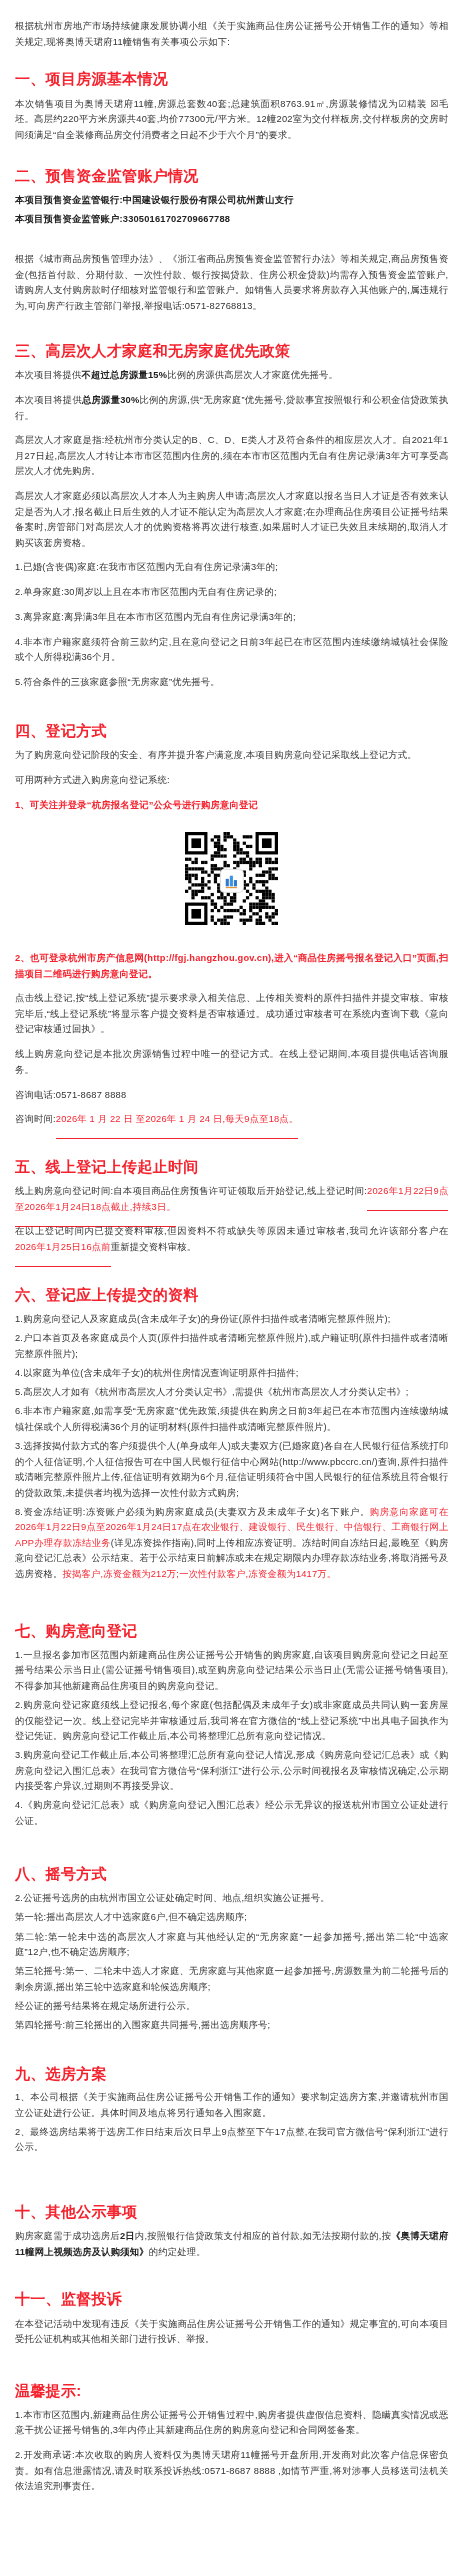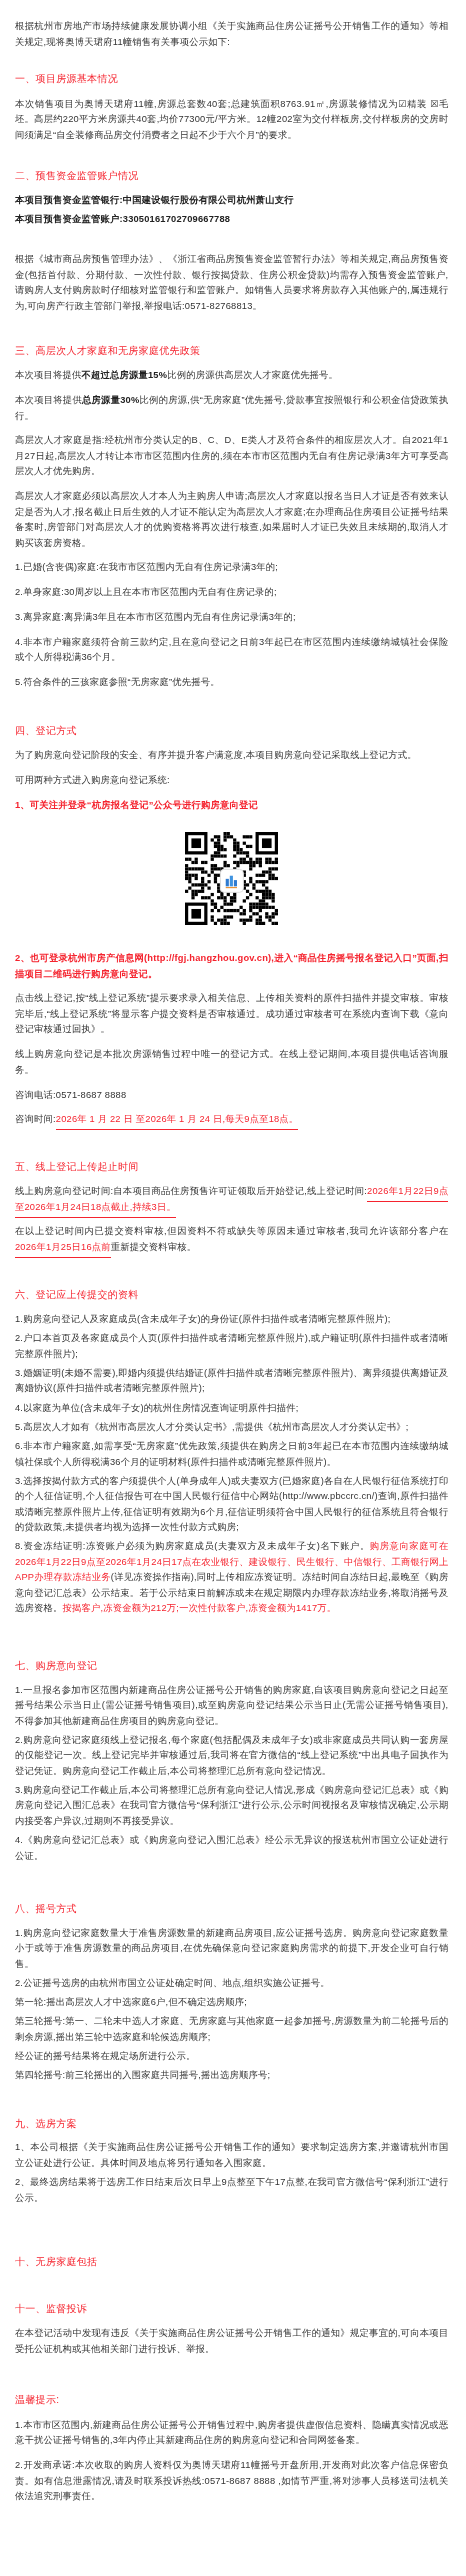--- a/index.html
+++ b/index.html
@@ -1,26 +1,26 @@
 <!DOCTYPE html>
 <html style="font-size:10px"><head>
 <meta charset="utf-8">
 <style>
   html,body{margin:0;padding:0;background:#ffffff;}
   body{width:467px;font-family:"Liberation Sans","DejaVu Sans",sans-serif;color:#333333;}
   .page{box-sizing:border-box;width:467px;min-height:2576px;padding:10px 18.6px 37px 15px;background:#fff;}
   .doc{font-size:9.3px;line-height:15.5px;letter-spacing:0.2px;}
   .para{margin:9.3px 0;text-align:justify;}
   .item{margin:3.7px 0;}
-  .sec{color:#f5232e;font-size:10px;font-weight:normal;margin:21px 0 8.7px 0;line-height:16px;letter-spacing:0.3px;}
+  .sec{color:#f5232e;font-size:15px;font-weight:bold;margin:21px 0 8.7px 0;line-height:16px;letter-spacing:0.3px;}
   .run-n{}
   .run-b{font-weight:bold;color:#222;}
   .run-r{color:#f5232e;}
   .run-rb{color:#f5232e;font-weight:bold;}
-  .run-ru{color:#f5232e;border-bottom:1.2px solid #f5232e;padding-bottom:5px;}
+  .run-ru{color:#f5232e;border-bottom:1.2px solid #f5232e;padding-bottom:14px;}
   .para.rb-line{color:#f5232e;font-weight:bold;}
   .para.bold-line{font-weight:bold;color:#222;}
   .qr-wrap{margin:18.6px auto 8.7px auto;width:93px;position:relative;}
   .qr-logo{position:absolute;left:50%;top:50%;transform:translate(-50%,-50%);width:22.3px;height:22.3px;background:#fff;border:0.6px solid #e0e0e0;border-radius:4.3px;display:flex;align-items:center;justify-content:center;}
 </style>
 </head>
 <body>
 
 <div class="page">
   <div class="doc" id="doc">
@@ -364,42 +364,42 @@
       <p class="para item"><span class="run-n">点击线上登记,按“线上登记系统”提示要求录入相关信息、上传相关资料的原件扫描件并提交审核。审核完毕后,“线上登记系统”将显示客户提交资料是否审核通过。成功通过审核者可在系统内查询下载《意向登记审核通过回执》。</span></p>
       <p class="para"><span class="run-n">线上购房意向登记是本批次房源销售过程中唯一的登记方式。在线上登记期间,本项目提供电话咨询服务。</span></p>
       <p class="para"><span class="run-n">咨询电话:0571-8687 8888</span></p>
       <p class="para"><span class="run-n">咨询时间:</span><span class="run-ru">2026年 1 月 22 日 至2026年 1 月 24 日,每天9点至18点。</span></p>
       <h2 class="sec" style="margin-top: 31px;">五、线上登记上传起止时间</h2>
       <p class="para"><span class="run-n">线上购房意向登记时间:自本项目商品住房预售许可证领取后开始登记,线上登记时间:</span><span class="run-ru">2026年1月22日9点 至2026年1月24日18点截止,持续3日。</span></p>
       <p class="para"><span class="run-n">在以上登记时间内已提交资料审核,但因资料不符或缺失等原因未通过审核者,我司允许该部分客户在</span><span class="run-ru">2026年1月25日16点前</span><span class="run-n">重新提交资料审核。</span></p>
       <h2 class="sec" style="margin-top: 32px;">六、登记应上传提交的资料</h2>
       <p class="para item"><span class="run-n">1.购房意向登记人及家庭成员(含未成年子女)的身份证(原件扫描件或者清晰完整原件照片);</span></p>
       <p class="para item"><span class="run-n">2.户口本首页及各家庭成员个人页(原件扫描件或者清晰完整原件照片),或户籍证明(原件扫描件或者清晰完整原件照片);</span></p>
-      <p class="para item"><span class="run-n">3.婚姻证明(未婚不需要),即婚内须提供结婚证(原件扫描件或者清晰完整原件照片)、离异须提供离婚证及离婚协议(原件扫描件或者清晰完整原件照片);</span></p>
       <p class="para item"><span class="run-n">4.以家庭为单位(含未成年子女)的杭州住房情况查询证明原件扫描件;</span></p>
       <p class="para item"><span class="run-n">5.高层次人才如有《杭州市高层次人才分类认定书》,需提供《杭州市高层次人才分类认定书》;</span></p>
       <p class="para item"><span class="run-n">6.非本市户籍家庭,如需享受“无房家庭”优先政策,须提供在购房之日前3年起已在本市范围内连续缴纳城镇社保或个人所得税满36个月的证明材料(原件扫描件或清晰完整原件照片)。</span></p>
       <p class="para item"><span class="run-n">3.选择按揭付款方式的客户须提供个人(单身成年人)或夫妻双方(已婚家庭)各自在人民银行征信系统打印的个人征信证明,个人征信报告可在中国人民银行征信中心网站(http://www.pbccrc.cn/)查询,原件扫描件或清晰完整原件照片上传,征信证明有效期为6个月,征信证明须符合中国人民银行的征信系统且符合银行的贷款政策,未提供者均视为选择一次性付款方式购房;</span></p>
       <p class="para item"><span class="run-n">8.资金冻结证明:冻资账户必须为购房家庭成员(夫妻双方及未成年子女)名下账户。</span><span class="run-r">购房意向家庭可在2026年1月22日9点至2026年1月24日17点在农业银行、建设银行、民生银行、中信银行、工商银行网上APP办理存款冻结业务</span><span class="run-n">(详见冻资操作指南),同时上传相应冻资证明。冻结时间自冻结日起,最晚至《购房意向登记汇总表》公示结束。若于公示结束日前解冻或未在规定期限内办理存款冻结业务,将取消摇号及选房资格。</span><span class="run-r">按揭客户,冻资金额为212万;一次性付款客户,冻资金额为1417万。</span></p>
       <h2 class="sec" style="margin-top: 41px;">七、购房意向登记</h2>
       <p class="para item"><span class="run-n">1.一旦报名参加市区范围内新建商品住房公证摇号公开销售的购房家庭,自该项目购房意向登记之日起至摇号结果公示当日止(需公证摇号销售项目),或至购房意向登记结果公示当日止(无需公证摇号销售项目),不得参加其他新建商品住房项目的购房意向登记。</span></p>
       <p class="para item"><span class="run-n">2.购房意向登记家庭须线上登记报名,每个家庭(包括配偶及未成年子女)或非家庭成员共同认购一套房屋的仅能登记一次。线上登记完毕并审核通过后,我司将在官方微信的“线上登记系统”中出具电子回执作为登记凭证。购房意向登记工作截止后,本公司将整理汇总所有意向登记情况。</span></p>
       <p class="para item"><span class="run-n">3.购房意向登记工作截止后,本公司将整理汇总所有意向登记人情况,形成《购房意向登记汇总表》或《购房意向登记入围汇总表》在我司官方微信号“保利浙江”进行公示,公示时间视报名及审核情况确定,公示期内接受客户异议,过期则不再接受异议。</span></p>
       <p class="para item"><span class="run-n">4.《购房意向登记汇总表》或《购房意向登记入围汇总表》经公示无异议的报送杭州市国立公证处进行公证。</span></p>
       <h2 class="sec" style="margin-top: 37px;">八、摇号方式</h2>
-      <p class="para item"><span class="run-n">1.购房意向登记家庭数量大于准售房源数量的新建商品房项目,应公证摇号选房。购房意向登记家庭数量小于或等于准售房源数量的商品房项目,在优先确保意向登记家庭购房需求的前提下,开发企业可自行销售。</span></p>
       <p class="para item"><span class="run-n">2.公证摇号选房的由杭州市国立公证处确定时间、地点,组织实施公证摇号。</span></p>
       <p class="para item"><span class="run-n">第一轮:摇出高层次人才中选家庭6户,但不确定选房顺序;</span></p>
+      <p class="para item"><span class="run-n">第二轮:第一轮未中选的高层次人才家庭与其他经认定的“无房家庭”一起参加摇号,摇出第二轮“中选家庭”12户,也不确定选房顺序;</span></p>
       <p class="para item"><span class="run-n">第三轮摇号:第一、二轮未中选人才家庭、无房家庭与其他家庭一起参加摇号,房源数量为前二轮摇号后的剩余房源,摇出第三轮中选家庭和轮候选房顺序;</span></p>
       <p class="para item"><span class="run-n">经公证的摇号结果将在规定场所进行公示。</span></p>
       <p class="para item"><span class="run-n">第四轮摇号:前三轮摇出的入围家庭共同摇号,摇出选房顺序号;</span></p>
       <h2 class="sec" style="margin-top: 32px;">九、选房方案</h2>
       <p class="para item"><span class="run-n">1、本公司根据《关于实施商品住房公证摇号公开销售工作的通知》要求制定选房方案,并邀请杭州市国立公证处进行公证。具体时间及地点将另行通知各入围家庭。</span></p>
       <p class="para item"><span class="run-n">2、最终选房结果将于选房工作日结束后次日早上9点整至下午17点整,在我司官方微信号“保利浙江”进行公示。</span></p>
-      <h2 class="sec" style="margin-top: 48px;">十、无房家庭包括</h2>
+      <h2 class="sec" style="margin-top: 48px;">十、其他公示事项</h2>
+      <p class="para"><span class="run-n">购房家庭需于成功选房后</span><span class="run-b">2日</span><span class="run-n">内,按照银行信贷政策支付相应的首付款,如无法按期付款的,按</span><span class="run-b">《奥博天珺府11幢网上视频选房及认购须知》</span><span class="run-n">的约定处理。</span></p>
       <h2 class="sec" style="margin-top: 31px;">十一、监督投诉</h2>
       <p class="para"><span class="run-n">在本登记活动中发现有违反《关于实施商品住房公证摇号公开销售工作的通知》规定事宜的,可向本项目受托公证机构或其他相关部门进行投诉、举报。</span></p>
       <h2 class="sec" style="margin-top: 35px;">温馨提示:</h2>
       <p class="para"><span class="run-n">1.本市市区范围内,新建商品住房公证摇号公开销售过程中,购房者提供虚假信息资料、隐瞒真实情况或恶意干扰公证摇号销售的,3年内停止其新建商品住房的购房意向登记和合同网签备案。</span></p>
       <p class="para"><span class="run-n">2.开发商承诺:本次收取的购房人资料仅为奥博天珺府11幢摇号开盘所用,开发商对此次客户信息保密负责。如有信息泄露情况,请及时联系投诉热线:0571-8687 8888 ,如情节严重,将对涉事人员移送司法机关依法追究刑事责任。</span></p>
     </div>
 </div>
 
 
 </body></html>

